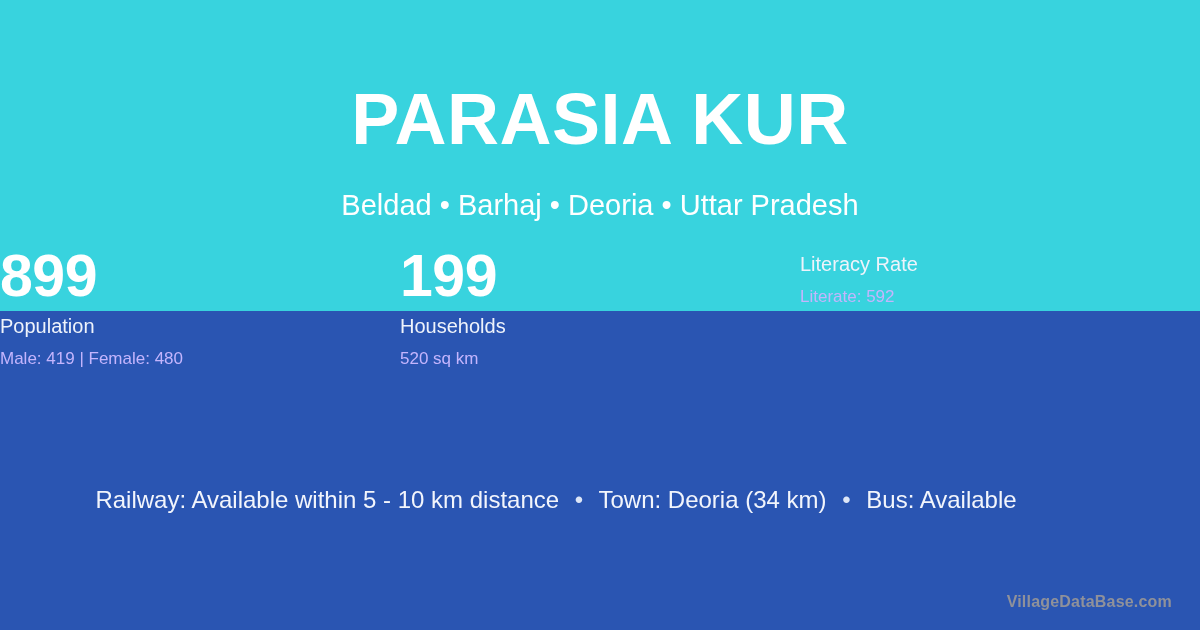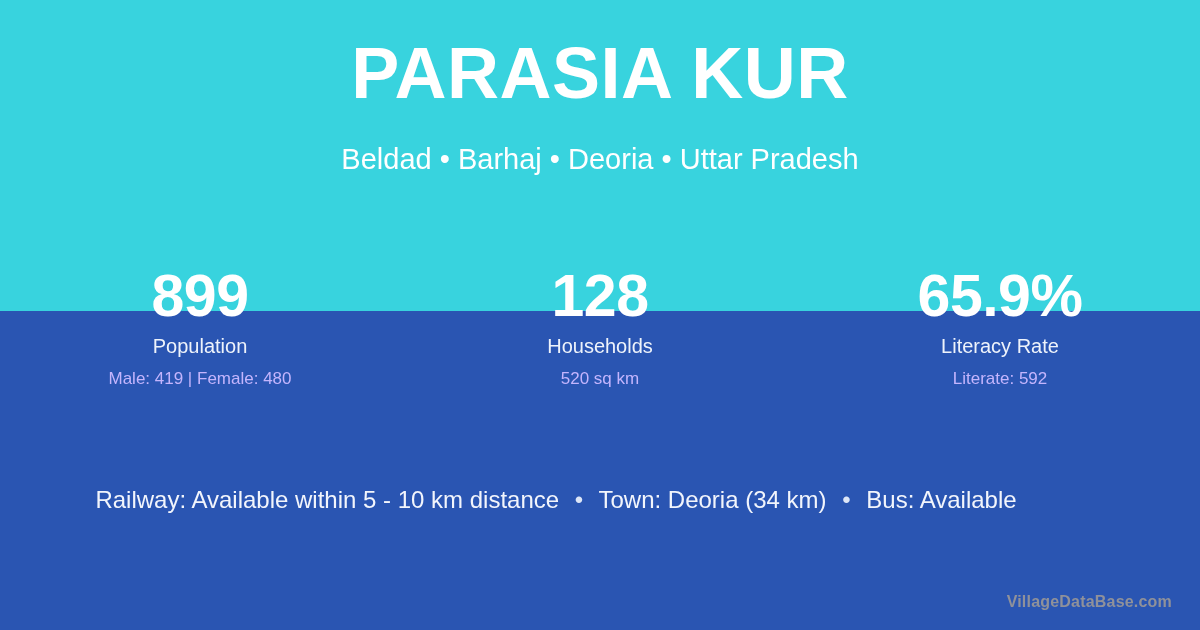--- a/index.html
+++ b/index.html
@@ -45,21 +45,21 @@
   .header {
     position: absolute;
     left: 0;
     top: 0;
     width: 1200px;
     text-align: center;
     z-index: 5;
   }
   .village-title {
     margin: 0;
-    padding-top: 37px;
+    padding-top: 83px;
     font-size: 72px;
     line-height: 1.0;
     font-weight: 800;
     letter-spacing: 0.5px;
     color: #ffffff;
     white-space: nowrap;
   }
   .village-subtitle {
     margin: 16px;
     padding-top: 20px;
@@ -75,22 +75,21 @@
     position: absolute;
     left: 0;
     top: 245px;
     width: 1200px;
     display: flex;
     flex-direction: row;
     z-index: 6;
   }
   .stat-col {
     flex: 1 1 33.3333%;
-    text-align: center;
-    margin-top: 20px;
+    text-align: left;
   }
   .stat-value {
     font-size: 59px;
     line-height: 62px;
     font-weight: 800;
     color: #ffffff;
     letter-spacing: -0.5px;
     white-space: nowrap;
   }
   .stat-label {
@@ -159,27 +158,26 @@
 
   <div class="stats-row">
 
     <div class="stat-col">
       <div class="stat-value">899</div>
       <div class="stat-label">Population</div>
       <div class="stat-sub">Male: 419 | Female: 480</div>
     </div>
 
     <div class="stat-col">
-      <div class="stat-value">128</div>
+      <div class="stat-value">199</div>
       <div class="stat-label">Households</div>
       <div class="stat-sub">520 sq km</div>
     </div>
 
     <div class="stat-col">
-      <div class="stat-value">65.9%</div>
       <div class="stat-label">Literacy Rate</div>
       <div class="stat-sub">Literate: 592</div>
     </div>
 
   </div>
 
   <div class="amenities">
     <span>Railway: Available within 5 - 10 km distance</span>
     <span class="amenity-sep">•</span>
     <span>Town: Deoria (34 km)</span>

